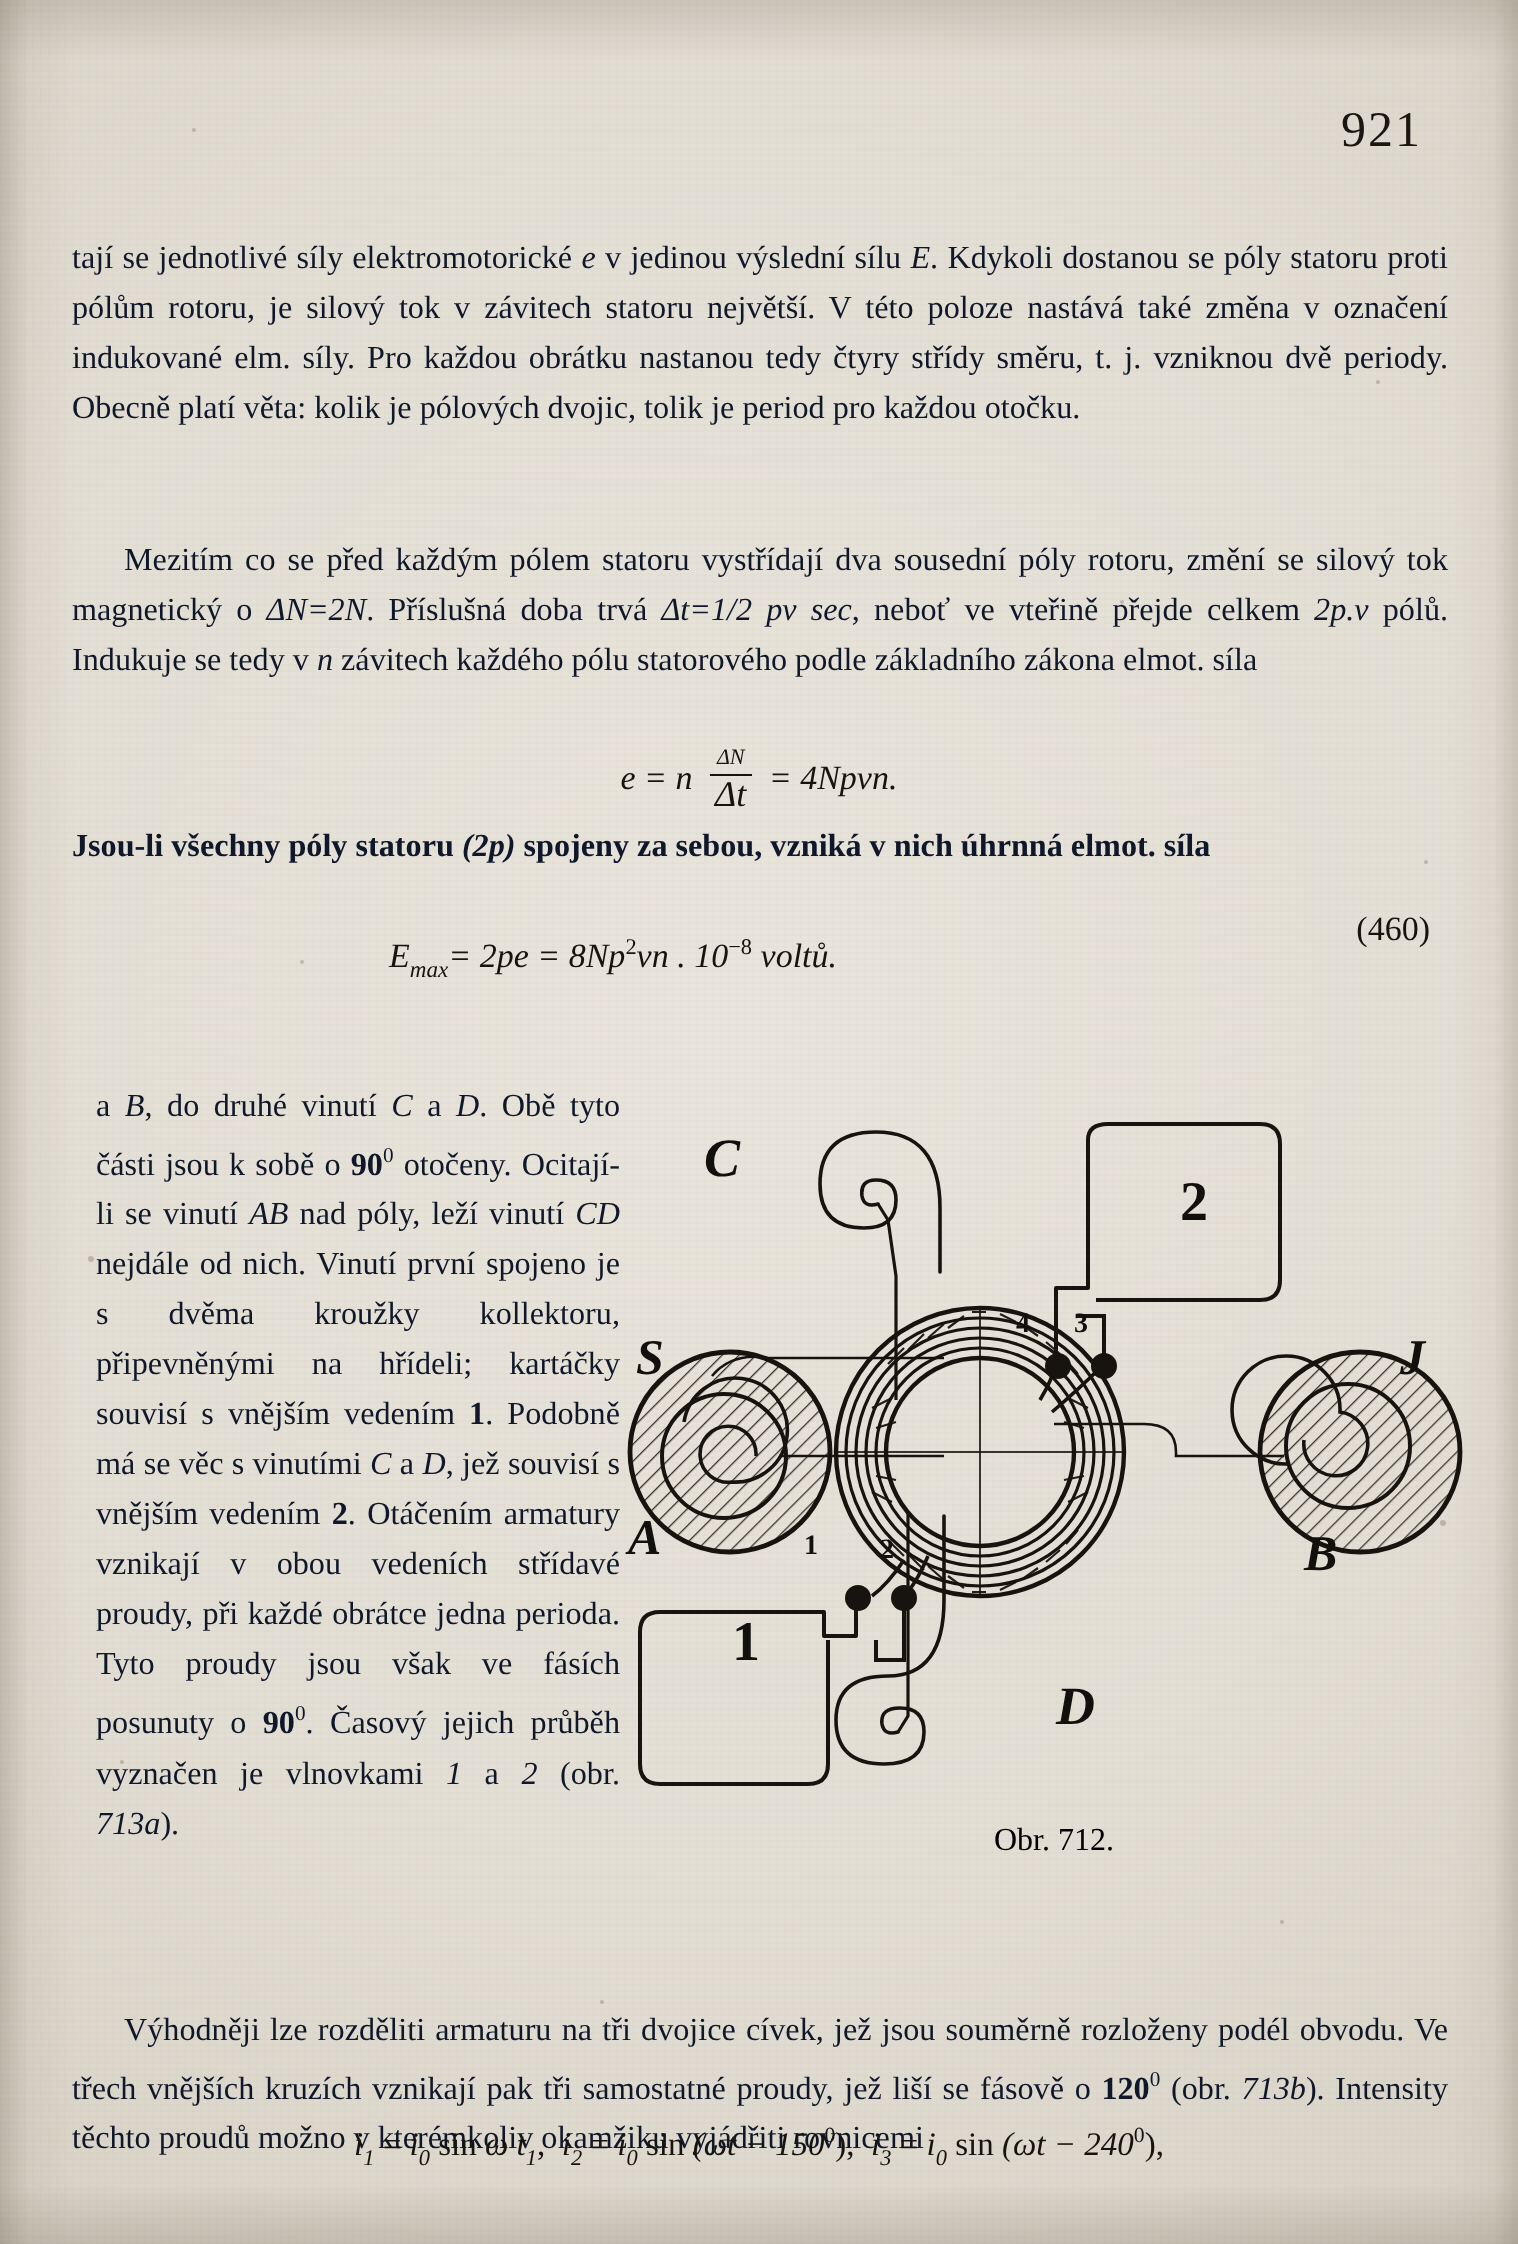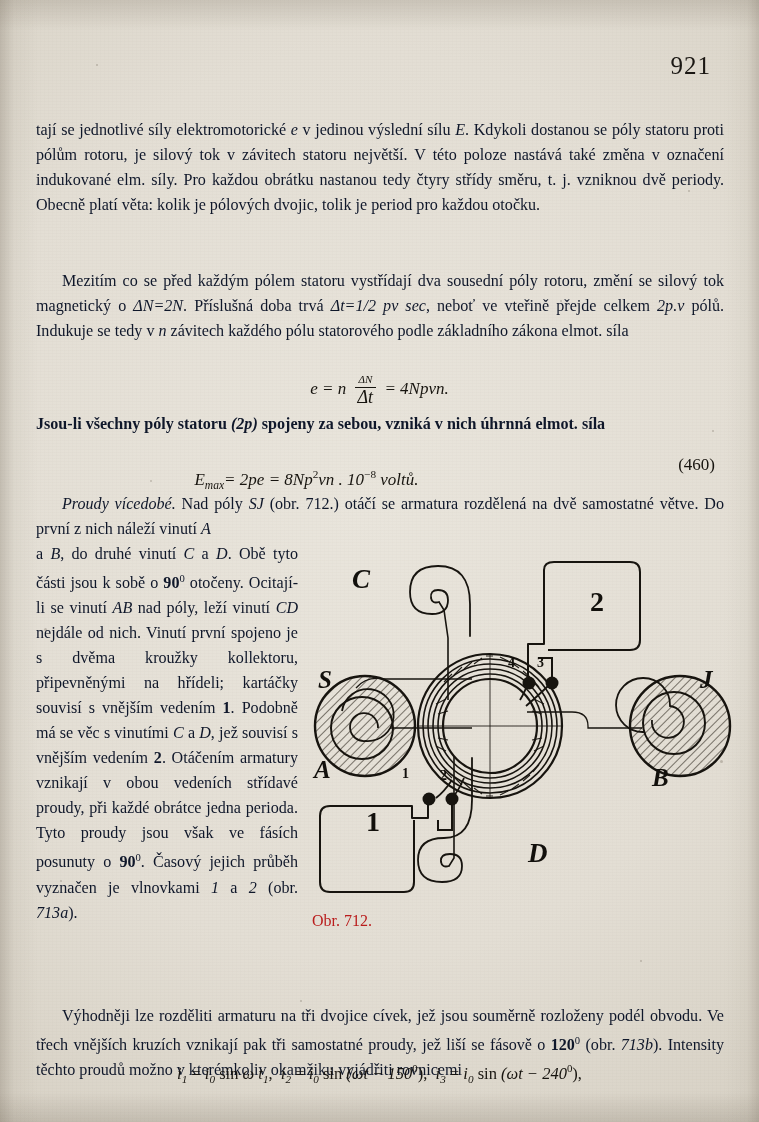--- a/index.html
+++ b/index.html
@@ -46,21 +46,21 @@
     color:#0f172a;
     font-size:16.1px;
     line-height:25.0px;
     text-align:justify;
     text-justify:inter-word;
   }
   .p1{left:36px;top:117px;width:688px;}
   .p2{left:36px;top:268px;width:688px;}
   .p3{left:36px;top:411px;width:688px;font-weight:bold;}
   .p4{left:36px;top:491px;width:688px;}
-  .narrow{left:36px;top:541px;width:262px;}
+  .narrow{left:48px;top:541px;width:262px;}
   .p5{left:36px;top:966px;width:688px;margin-top:37px;}
 
   .indent{display:inline-block;width:26px;}
   i{font-style:italic;}
   .bold{font-weight:bold;}
 
   
   .eq{
     position:absolute;color:#17140f;
     font-size:17px;
@@ -73,22 +73,22 @@
   .frac{display:inline-block;vertical-align:middle;text-align:center;margin:0 4px;position:relative;top:-2px;}
   .frac .num{display:block;padding:0 3px;font-size:11px;line-height:16px;}
   .frac .den{display:block;border-top:1.4px solid #17140f;padding:0 3px;font-size:18px;line-height:18px;}
   sub{font-size:.68em;}
   sup{font-size:.66em;}
 
   
   .figure{position:absolute;left:312px;top:548px;width:430px;height:360px;}
   .figsvg{position:absolute;left:0;top:0;}
   .figcap{
-    position:absolute;left:312px;top:912px;width:430px;text-align:left;
-    font-size:16px;color:#b91c1c;
+    position:absolute;left:312px;top:912px;width:430px;text-align:center;
+    font-size:16px;color:#000000;
   }
   .figlabel{
     position:absolute;color:#12100c;font-family:"Liberation Serif", serif;
     font-style:italic;font-weight:bold;
   }
   .lblC{left:40px;top:16px;font-size:27px;}
   .lblS{left:6px;top:118px;font-size:25px;}
   .lblA{left:2px;top:208px;font-size:25px;}
   .lblJ{left:388px;top:118px;font-size:25px;}
   .lblB{left:340px;top:216px;font-size:25px;}
@@ -129,23 +129,20 @@
 
   <div class="col p3">
     <span>Jsou-li všechny póly statoru </span><i>(2p)</i><span> spojeny za sebou, vzniká v nich úhrnná elmot. síla</span>
   </div>
 
   <div class="eq eq2">
     <i>E</i><i><sub>max</sub></i><i>= 2pe = 8Np</i><sup>2</sup><i>νn . 10</i><sup>−8</sup> <i>voltů.</i>
   </div>
   <div class="eqno">(460)</div>
 
-  <div class="col p4">
-    <span class="indent"></span><i>Proudy vícedobé.</i><span> Nad póly </span><i>SJ</i><span> (obr. </span><span>712</span><span>.) otáčí se armatura rozdělená na dvě samostatné větve. Do první z nich náleží vinutí </span><i>A</i>
-  </div>
 
   <div class="col narrow">
     <span>a </span><i>B</i><span>, do druhé vinutí </span><i>C</i><span> a</span>
     <i>D</i><span>. Obě tyto části jsou k sobě o </span><span class="bold">90</span><sup>0</sup><span> otočeny. Ocitají-li se vinutí </span><i>AB</i><span> nad póly, leží vinutí </span><i>CD</i><span> nejdále od nich. Vinutí první spojeno je s dvěma kroužky kollektoru, připevněnými na hřídeli; kartáčky souvisí s vnějším vedením </span><span class="bold">1</span><span>. Podobně má se věc s vinutími </span><i>C</i><span> a </span><i>D</i><span>, jež souvisí s vnějším vedením </span><span class="bold">2</span><span>. Otáčením armatury vznikají v obou vedeních střídavé proudy, při každé obrátce jedna perioda. Tyto proudy jsou však ve fásích posunuty o </span><span class="bold">90</span><sup>0</sup><span>. Časový jejich průběh vyznačen je vlnovkami </span><i>1</i><span> a </span><i>2</i><span> (obr. </span><i>713a</i><span>).</span>
   </div>
 
   <div class="figure">
     <svg class="figsvg" width="430" height="360" viewBox="0 0 430 360">
       <defs>
         <pattern id="hatch" patternUnits="userSpaceOnUse" width="6" height="6" patternTransform="rotate(45)">

